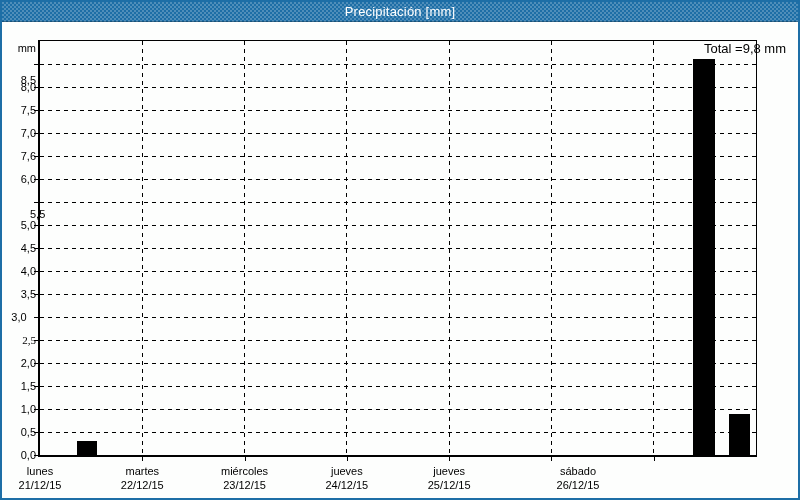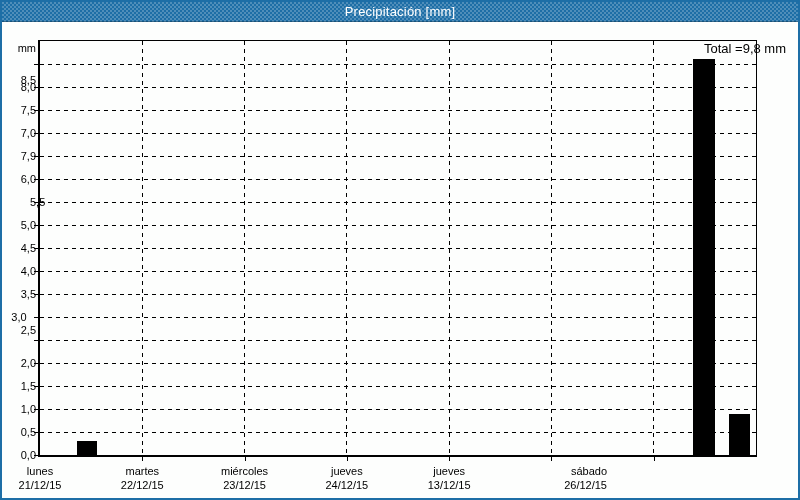--- a/index.html
+++ b/index.html
@@ -109,37 +109,37 @@
     <div class="ylabel" style="top: 446px;">0,0</div>
     <div class="ytick" style="left: 32px; top: 430px;"></div>
     <div class="ylabel" style="top: 423px;">0,5</div>
     <div class="ytick" style="left: 32px; top: 407px;"></div>
     <div class="ylabel" style="top: 400px;">1,0</div>
     <div class="ytick" style="left: 32px; top: 384px;"></div>
     <div class="ylabel" style="top: 377px;">1,5</div>
     <div class="ytick" style="left: 32px; top: 361px;"></div>
     <div class="ylabel" style="top: 354px;">2,0</div>
     <div class="ytick" style="left: 32px; top: 338px;"></div>
-    <div class="ylabel" style="top: 321px;">2,5</div>
+    <div class="ylabel" style="top: 331px; font-family: Liberation Serif, serif;">2,5</div>
     <div class="ytick" style="left: 32px; top: 315px;"></div>
     <div class="ylabel" style="top: 308px; text-align: center;">3,0</div>
     <div class="ytick" style="left: 32px; top: 292px;"></div>
     <div class="ylabel" style="top: 285px;">3,5</div>
     <div class="ytick" style="left: 32px; top: 269px;"></div>
     <div class="ylabel" style="top: 262px;">4,0</div>
     <div class="ytick" style="left: 32px; top: 246px;"></div>
     <div class="ylabel" style="top: 239px;">4,5</div>
     <div class="ytick" style="left: 32px; top: 223px;"></div>
     <div class="ylabel" style="top: 216px;">5,0</div>
     <div class="ytick" style="left: 32px; top: 200px;"></div>
-    <div class="ylabel" style="top: 193px; padding-left: 28px;">5,5</div>
+    <div class="ylabel" style="top: 205px; padding-left: 28px;">5,5</div>
     <div class="ytick" style="left: 32px; top: 177px;"></div>
     <div class="ylabel" style="top: 170px;">6,0</div>
     <div class="ytick" style="left: 32px; top: 154px;"></div>
-    <div class="ylabel" style="top: 147px;">7,9</div>
+    <div class="ylabel" style="top: 147px;">7,6</div>
     <div class="ytick" style="left: 32px; top: 131px;"></div>
     <div class="ylabel" style="top: 124px;">7,0</div>
     <div class="ytick" style="left: 32px; top: 108px;"></div>
     <div class="ylabel" style="top: 101px;">7,5</div>
     <div class="ytick" style="left: 32px; top: 85px;"></div>
     <div class="ylabel" style="top: 78px;">8,0</div>
     <div class="ytick" style="left: 32px; top: 62px;"></div>
     <div class="ylabel" style="top: 55px; margin-top: 16px;">8,5</div>
     <div class="xtick" style="left: 140.286px; top: 455px;"></div>
     <div class="xtick" style="left: 242.571px; top: 455px;"></div>
@@ -158,19 +158,19 @@
     <div class="daylabel" style="left: 197.571px; text-align: center;">
       <div>miércoles</div>
       <div>23/12/15</div>
     </div>
     <div class="daylabel" style="left: 299.857px;">
       <div>jueves</div>
       <div>24/12/15</div>
     </div>
     <div class="daylabel" style="left: 402.143px;">
       <div>jueves</div>
-      <div>13/12/15</div>
+      <div>25/12/15</div>
     </div>
-    <div class="daylabel" style="left: 515px; text-align: right;">
+    <div class="daylabel" style="left: 531px;">
       <div>sábado</div>
       <div>26/12/15</div>
     </div>
   </div>
 
 </body></html>

